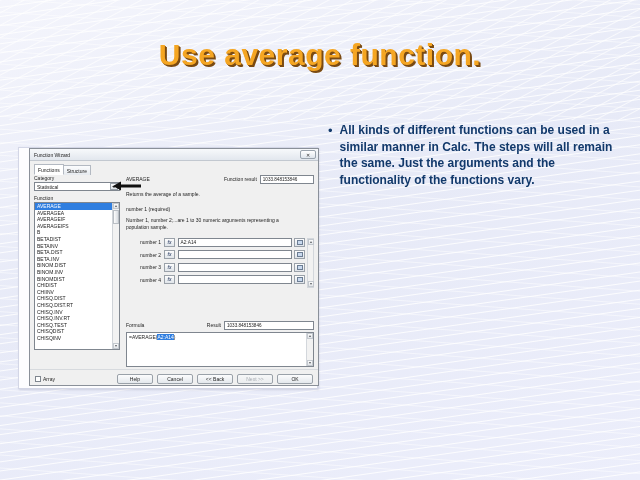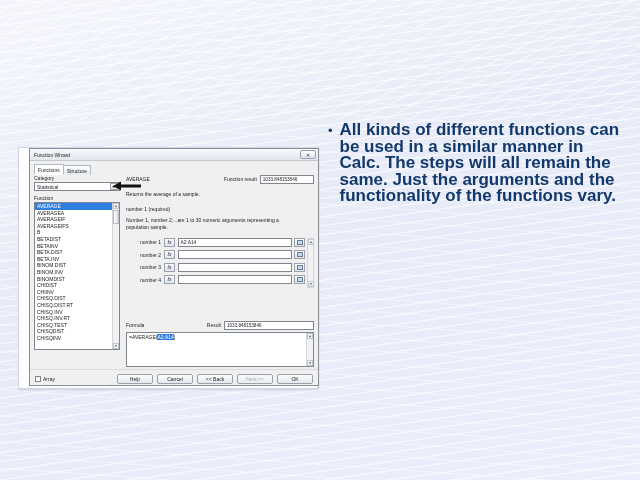--- a/index.html
+++ b/index.html
@@ -46,21 +46,21 @@
     position: absolute;
     left: 328px; top: 122px; width: 292px;
   }
   .bullet-row { display: flex; align-items: flex-start; gap: 7px; }
   .bullet-dot {
     color: #123a6b; font-size: 13px; line-height: 16px; flex: none; padding-top: 1px;
   }
   .bullet-text {
     color: #12396b;
     font-weight: bold;
-    font-size: 17px;
+    font-size: 12px;
     line-height: 16.5px;
   }
 
   
   #shot-frame {
     position: absolute;
     left: 18px; top: 147px;
     width: 300px; height: 242px;
     background: #fdfdff;
     border: 1px solid #d3d6e6;
@@ -236,20 +236,21 @@
     pointer-events: none;
   }
 </style>
 </head>
 <body>
 
 <div id="slide">
   <div id="bg-texture"></div>
   <div id="bg-corner"></div>
 
+  <div id="title">Use average function.</div>
 
   <div id="bullet-block">
     <div class="bullet-row">
       <span class="bullet-dot">•</span>
       <span class="bullet-text">All kinds of different functions can be used in a similar manner in Calc. The steps will all remain the same. Just the arguments and the functionality of the functions vary.</span>
     </div>
   </div>
 
   <div id="shot-frame"></div>
 

